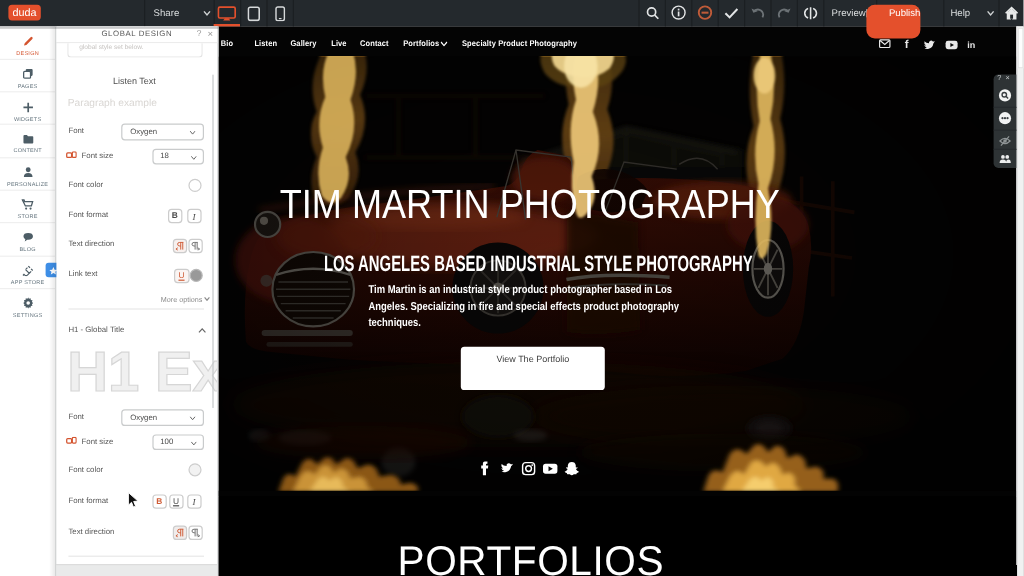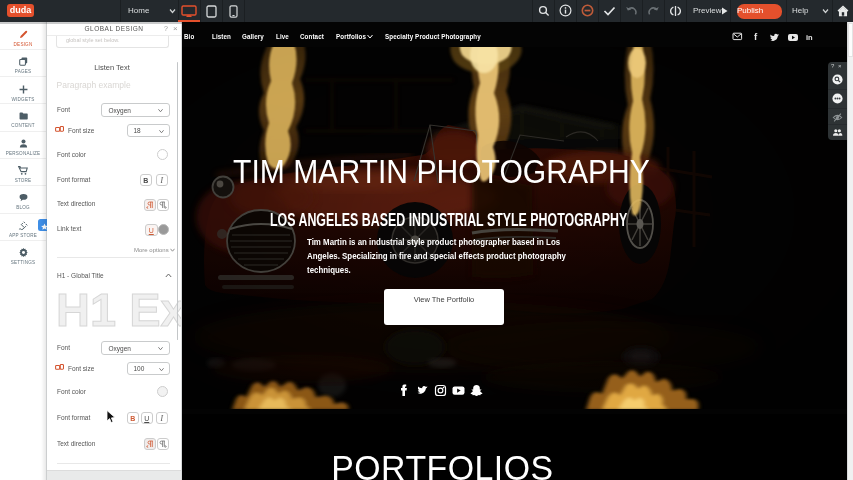--- a/index.html
+++ b/index.html
@@ -5,21 +5,21 @@
   * { margin:0; padding:0; box-sizing:border-box; }
   html,body { width:853px; height:480px; overflow:hidden; background:#fff;
     font-family:"Liberation Sans", sans-serif; }
   .abs { position:absolute; }
   #stage { position:relative; width:853px; height:480px; }
 
   
   #topbar { position:absolute; left:0; top:0; width:853px; height:22px; background:#24292d; }
   .sep { position:absolute; top:0; width:1px; height:22px; background:#1b1f22; }
   #logo { position:absolute; left:7px; top:4px; width:27px; height:13px; background:#e4502c;
-     border-radius:3px; color:#fff; font-weight:bold; font-size:9px; line-height:12px; text-align:center; letter-spacing:0; }
+     border-radius:3px; color:#fff; font-weight:normal; font-size:9px; line-height:12px; text-align:center; letter-spacing:0; }
   .tb-txt { position:absolute; color:#dcdfe0; font-size:8px; line-height:22px; }
 
   
   #sidebar { position:absolute; left:0; top:22px; width:47px; height:458px; background:#fff; border-right:1px solid #e2e4e5; }
   .sb-item { position:absolute; left:0; width:46px; text-align:center; }
   .sb-label { display:block; font-size:4.6px; letter-spacing:.2px; color:#64747e; margin-top:2px; }
   .sb-item svg { display:block; margin:0 auto; transform:scale(0.88); }
   .sb-divider { position:absolute; left:0; width:46px; height:1px; background:#efefef; }
 
   
@@ -283,21 +283,21 @@
 
     <div style="position:absolute;left:0;top:392px;width:665px;height:66px;background:#000;">
       <div style="position:absolute;left:0;top:35px;width:520px;text-align:center;color:#fff;font-size:34.5px;font-weight:400;">
         <span style="display:inline-block;transform:scaleX(0.98);transform-origin:center;letter-spacing:0.5px;">PORTFOLIOS</span>
       </div>
     </div>
   </div>
 
   <div id="topbar">
     <div id="logo">duda</div>
-    <span class="tb-txt" style="left:128px;">Home</span>
+    <span class="tb-txt" style="left:128px;">Share</span>
     <svg class="abs" style="left:169px;top:8px;" width="7" height="6" viewBox="0 0 7 6">
         <path d="M1 1.5 L3.5 4.5 L6 1.5" stroke="#cfd2d3" stroke-width="1.2" fill="none"></path>
       </svg>
     <div class="sep" style="left:120px;"></div>
     <div class="sep" style="left:178px;"></div>
     <div class="sep" style="left:200px;"></div>
     <div class="sep" style="left:222px;"></div>
     <div class="sep" style="left:244px;"></div>
 
     <svg class="abs" style="left:181px;top:5px;" width="16" height="13" viewBox="0 0 16 13">
@@ -362,22 +362,22 @@
 
     <svg class="abs" style="left:837px;top:5px;" width="12" height="12" viewBox="0 0 12 12">
         <path d="M1 6 L6 1.4 L11 6 M2.6 5 L2.6 10.6 L4.8 10.6 L4.8 7.4 L7.2 7.4 L7.2 10.6 L9.4 10.6 L9.4 5" fill="none" stroke="#e6e8e8" stroke-width="1.3"></path>
         <path d="M2.6 5.2 L6 2 L9.4 5.2 L9.4 10.6 L2.6 10.6 Z" fill="#e6e8e8"></path>
         <rect x="4.8" y="7.2" width="2.4" height="3.4" fill="#24292d"></rect>
       </svg>
     <span class="tb-txt" style="left:693px;">Preview</span>
     <svg class="abs" style="left:721px;top:7px;" width="7" height="8" viewBox="0 0 7 8">
         <path d="M1 0.5 L6.5 4 L1 7.5 Z" fill="#e6e8e8"></path>
       </svg>
-    <div style="position:absolute;left:737px;top:4px;width:45px;height:15px;background:#e4502c;border-radius:7px;
-         color:#fff;font-size:8px;text-align:left;line-height:14px;">Publish</div>
+    <div style="position:absolute;left:722px;top:4px;width:45px;height:28px;background:#e4502c;border-radius:7px;
+         color:#fff;font-size:8px;text-align:right;line-height:14px;">Publish</div>
     <span class="tb-txt" style="left:792px;">Help</span>
     <svg class="abs" style="left:822px;top:8px;" width="7" height="6" viewBox="0 0 7 6">
         <path d="M1 1.5 L3.5 4.5 L6 1.5" stroke="#cfd2d3" stroke-width="1.2" fill="none"></path>
       </svg>
   </div>
 
   <div id="sidebar">
 
     <div class="sb-item" style="top:7px;">
       <svg width="11" height="11" viewBox="0 0 11 11">

